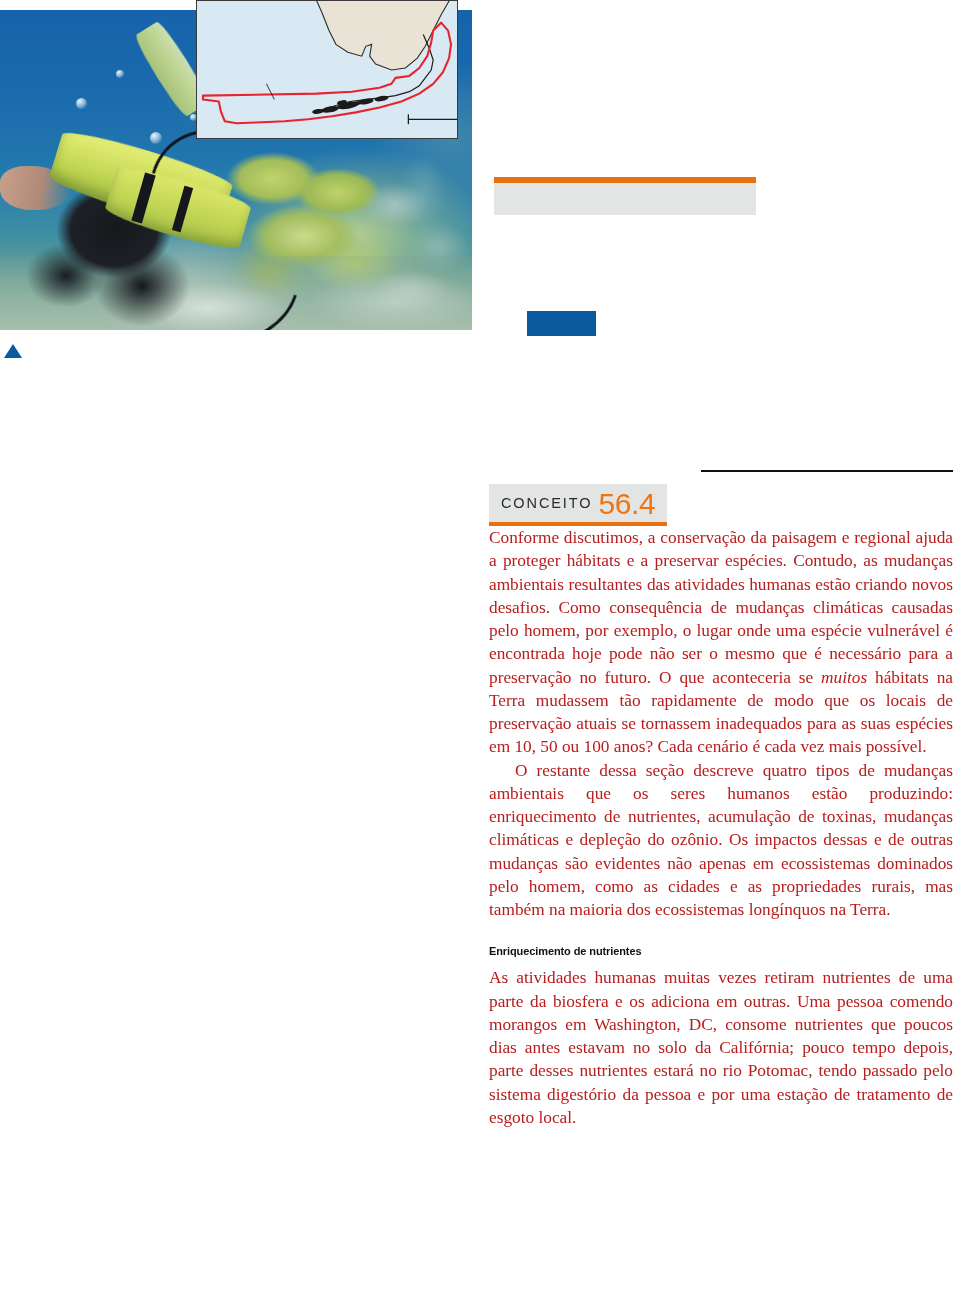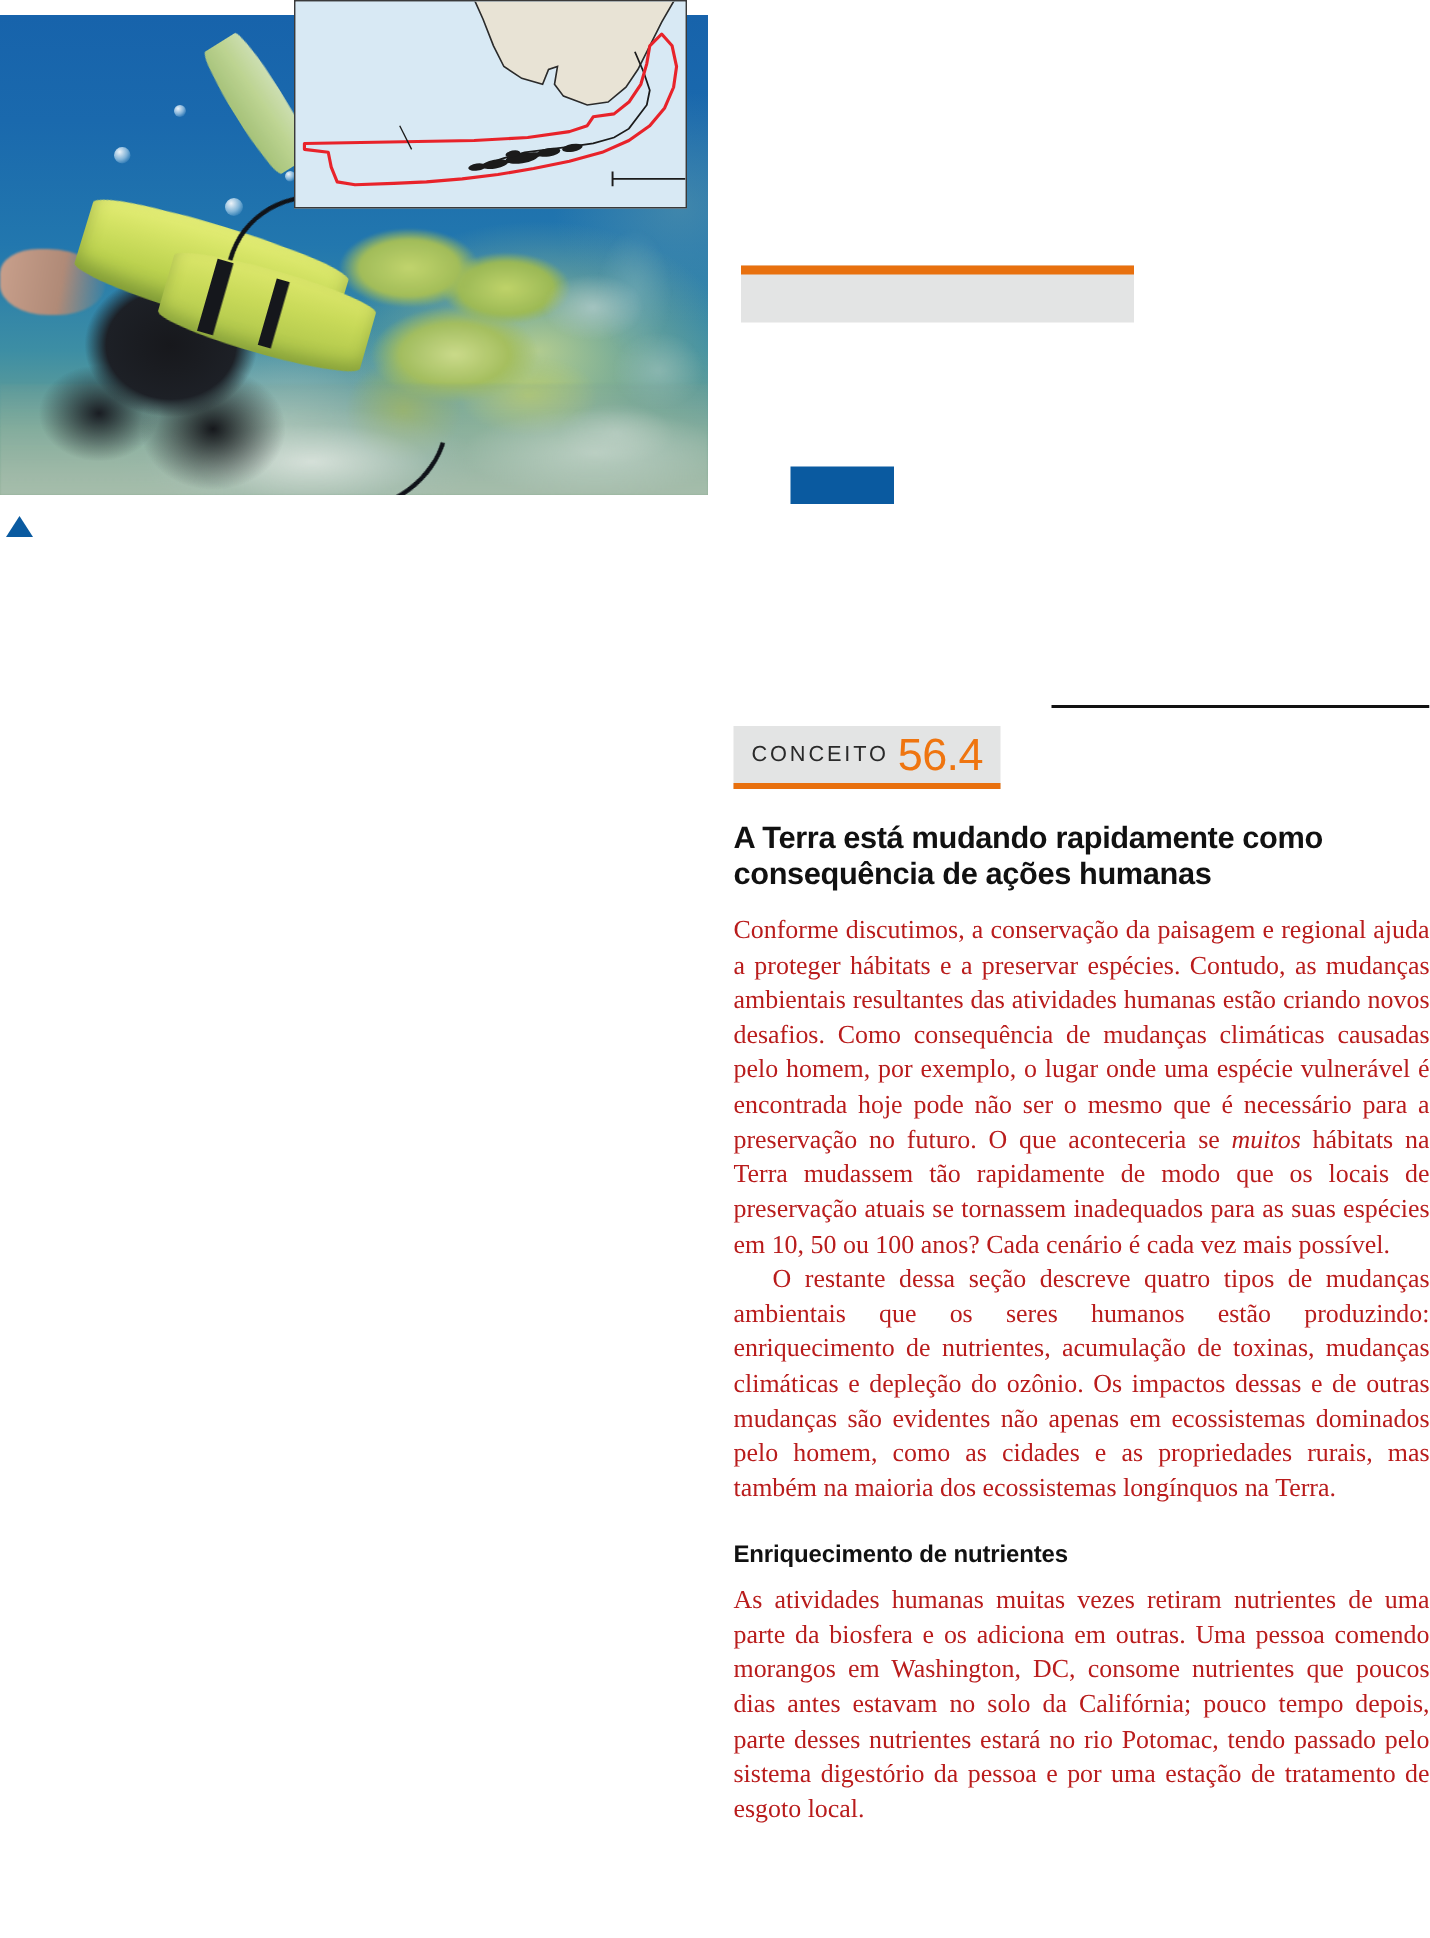--- a/index.html
+++ b/index.html
@@ -248,21 +248,21 @@
     color: #b91c1c;
     -webkit-hyphens: none;
     hyphens: none;
   }
   .body-par + .body-par { text-indent: 26px; }
   .body-par i { font-style: italic; }
 
   #subsection-heading {
     font-family: "Liberation Sans", sans-serif;
     font-weight: bold;
-    font-size: 16px;
+    font-size: 11px;
     color: #111111;
     margin: 24px 0 9px 0;
     letter-spacing: -0.1px;
   }
 </style>
 </head>
 <body>
 
 <div id="figure-photo">
   <div class="photo-canvas"></div>
@@ -324,21 +324,20 @@
 <div id="placeholder-blue-block"></div>
 
 <div id="column-rule"></div>
 
 <div id="text-column">
 
   <div id="concept-badge">
     <span class="concept-word">CONCEITO</span><span class="concept-number">56.4</span>
   </div>
 
-  <h1 id="concept-title">A Terra está mudando rapidamente como consequência de ações humanas</h1>
 
   <p class="body-par"><span>Conforme discutimos, a conservação da paisagem e regional ajuda a proteger hábitats e a preservar espécies. Contudo, as mudanças ambientais resultantes das atividades humanas estão criando novos desafios. Como consequência de mudanças climáticas causadas pelo homem, por exemplo, o lugar onde uma espécie vulnerável é encontrada hoje pode não ser o mesmo que é necessário para a preservação no futuro. O que aconteceria se </span><i>muitos</i><span> hábitats na Terra mudassem tão rapidamente de modo que os locais de preservação atuais se tornassem inadequados para as suas espécies em 10, 50 ou 100 anos? Cada cenário é cada vez mais possível.</span></p>
 
   <p class="body-par">O restante dessa seção descreve quatro tipos de mudanças ambientais que os seres humanos estão produzindo: enriquecimento de nutrientes, acumulação de toxinas, mudanças climáticas e depleção do ozônio. Os impactos dessas e de outras mudanças são evidentes não apenas em ecossistemas dominados pelo homem, como as cidades e as propriedades rurais, mas também na maioria dos ecossistemas longínquos na Terra.</p>
 
   <h2 id="subsection-heading">Enriquecimento de nutrientes</h2>
 
   <p class="body-par">As atividades humanas muitas vezes retiram nutrientes de uma parte da biosfera e os adiciona em outras. Uma pessoa comendo morangos em Washington, DC, consome nutrientes que poucos dias antes estavam no solo da Califórnia; pouco tempo depois, parte desses nutrientes estará no rio Potomac, tendo passado pelo sistema digestório da pessoa e por uma estação de tratamento de esgoto local.</p>
 
 </div>

